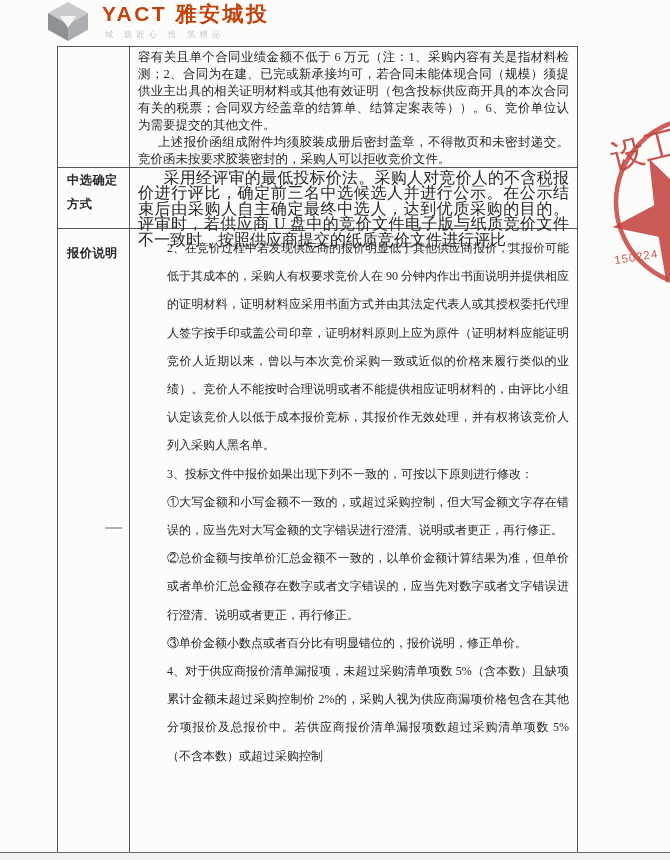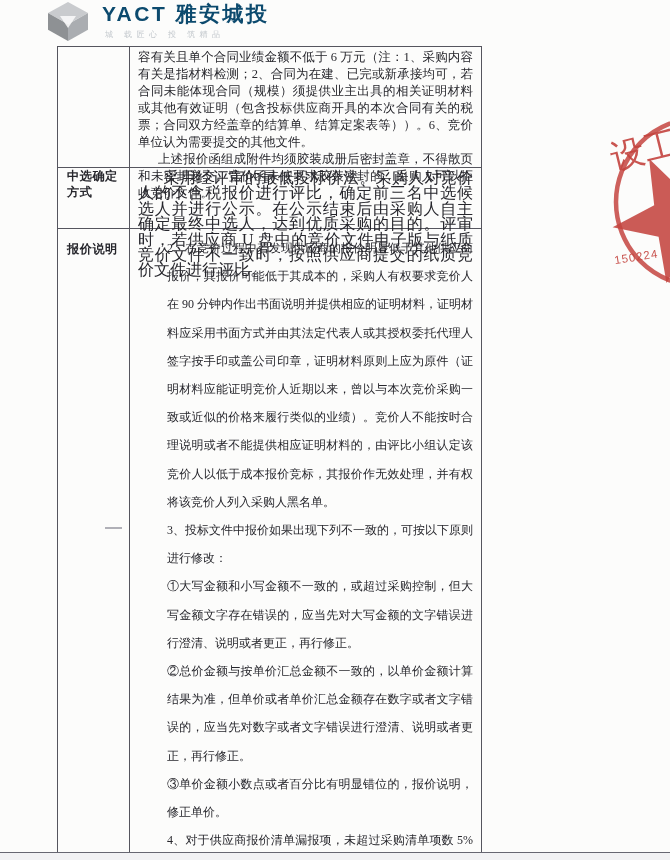--- a/index.html
+++ b/index.html
@@ -8,28 +8,28 @@
   .page { position:relative; width:670px; height:860px; background:#fcfcfb; overflow:hidden; color:#26262c; }
 
   
   .logo { position:absolute; left:46px; top:2px; display:flex; align-items:flex-start; }
   .cube { position:relative; width:44px; height:42px; margin-right:12px; }
   .cube .face-top   { position:absolute; left:2px; top:0;  width:40px; height:22px; background:#c9cbce; clip-path:polygon(50% 0,100% 50%,50% 100%,0 50%); }
   .cube .face-left  { position:absolute; left:2px; top:11px; width:20px; height:28px; background:#8e9194; clip-path:polygon(0 0,100% 40%,100% 100%,0 60%); }
   .cube .face-right { position:absolute; left:22px; top:11px; width:20px; height:28px; background:#aaadb1; clip-path:polygon(0 40%,100% 0,100% 60%,0 100%); }
   .cube .notch { position:absolute; left:14px; top:14px; width:16px; height:12px; background:#fcfcfb; clip-path:polygon(0 0,100% 0,50% 100%); opacity:.85; }
   .logo-text { font-family:"Liberation Sans","DejaVu Sans",sans-serif; }
-  .logo-title { font-size:21px; font-weight:600; color:#0c4a6e; letter-spacing:2.5px; line-height:23px; }
+  .logo-title { font-size:21px; font-weight:600; color:#c2410c; letter-spacing:2.5px; line-height:23px; }
   .logo-tagline { font-size:8px; color:#c3c8cd; letter-spacing:4.5px; margin-top:4px; padding-left:3px;font-family:Liberation Serif, serif; }
 
   
-  .doc-table { position:absolute; left:57px; top:46px; width:425px; border:1px solid #55555e; border-bottom:none; background:transparent; }
+  .doc-table { position:absolute; left:57px; top:46px; width:521px; border:1px solid #55555e; border-bottom:none; background:transparent; }
   .row { display:flex; border-bottom:1px solid #55555e; }
   .row:last-child { border-bottom:none; }
-  .cell.label { width:72px; min-width:72px; border-right:1px solid #55555e; font-size:12.2px; font-weight:600; line-height:16px; padding:0 3px 0 9px; letter-spacing:.5px; }
+  .cell.label { width:72px; min-width:72px; border-right:1px solid #55555e; font-size:12.2px; font-weight:600; line-height:24px; padding:0 3px 0 9px; letter-spacing:.5px; }
   .cell.content { flex:1; padding:2px 8px; text-align:justify; }
   .row.tight  { height:121px; }
   .row.tight .cell.content  { font-size:12.5px; line-height:17px; }
   .row.tight2 { height:61px; }
   .row.tight2 .cell.content { font-size:16px;   line-height:15.4px; }
   .row.loose  { height:624px;gap:29px; }
   .row.loose .cell.content  { font-size:12px;   line-height:28.2px; padding:5px 8px; }
   .row.loose .cell.label    { padding-top:12px; }
   .cell.content p.indent { text-indent:1.6em; }
 

